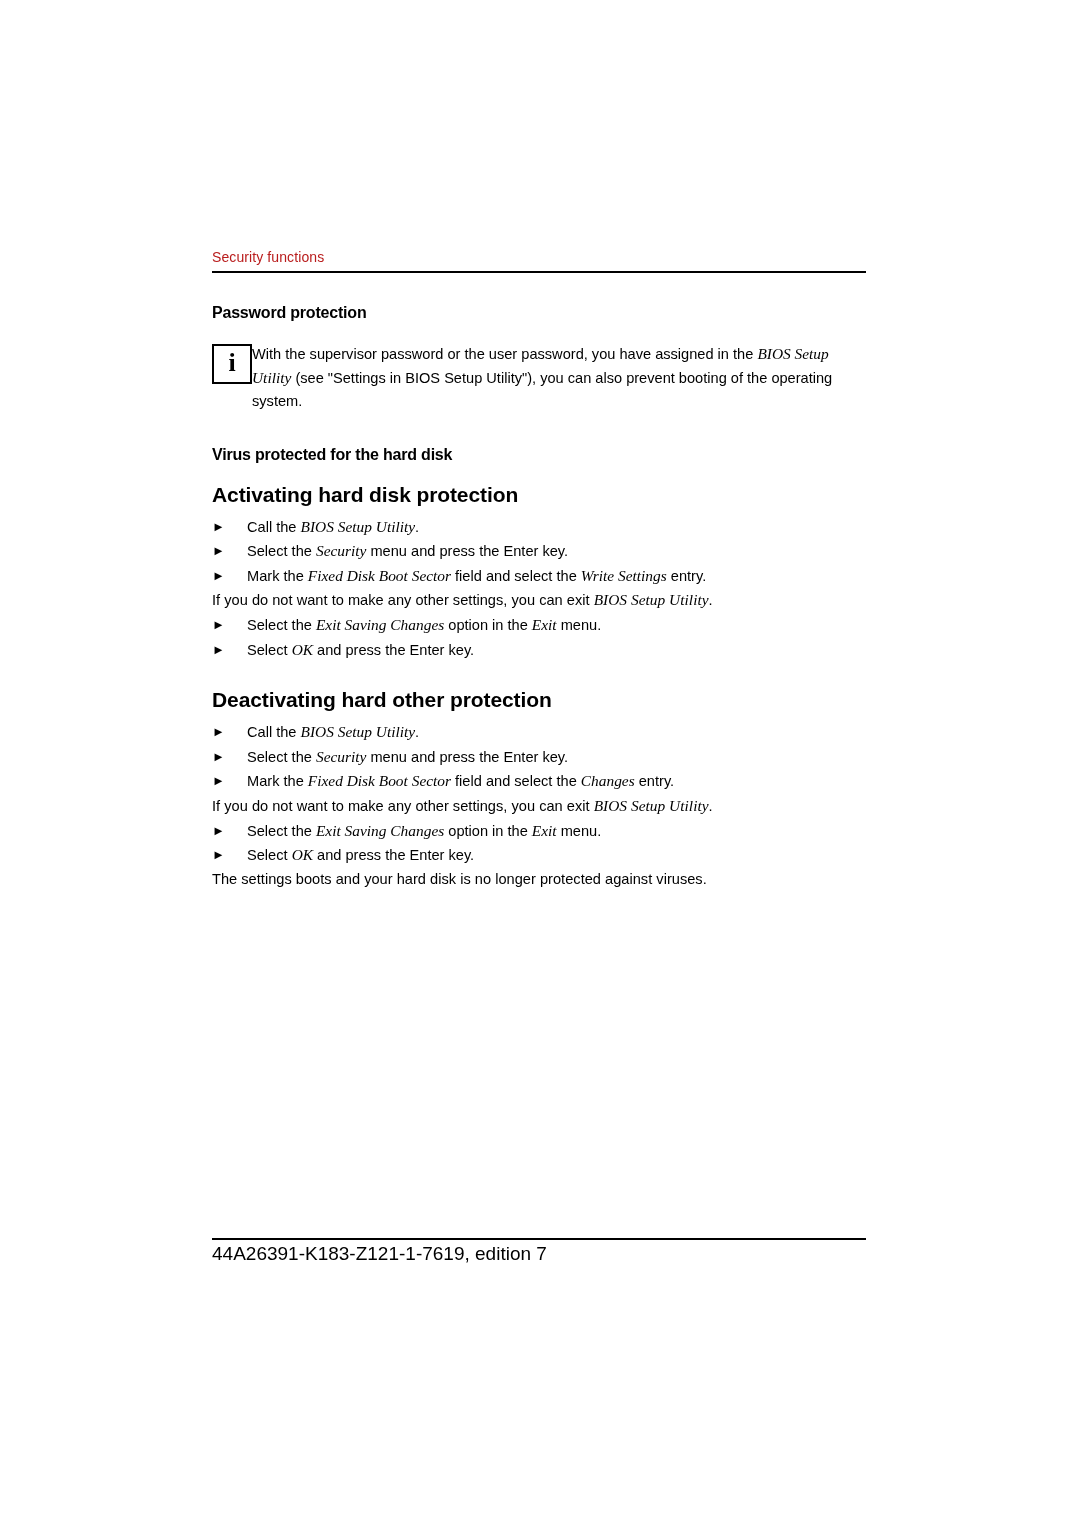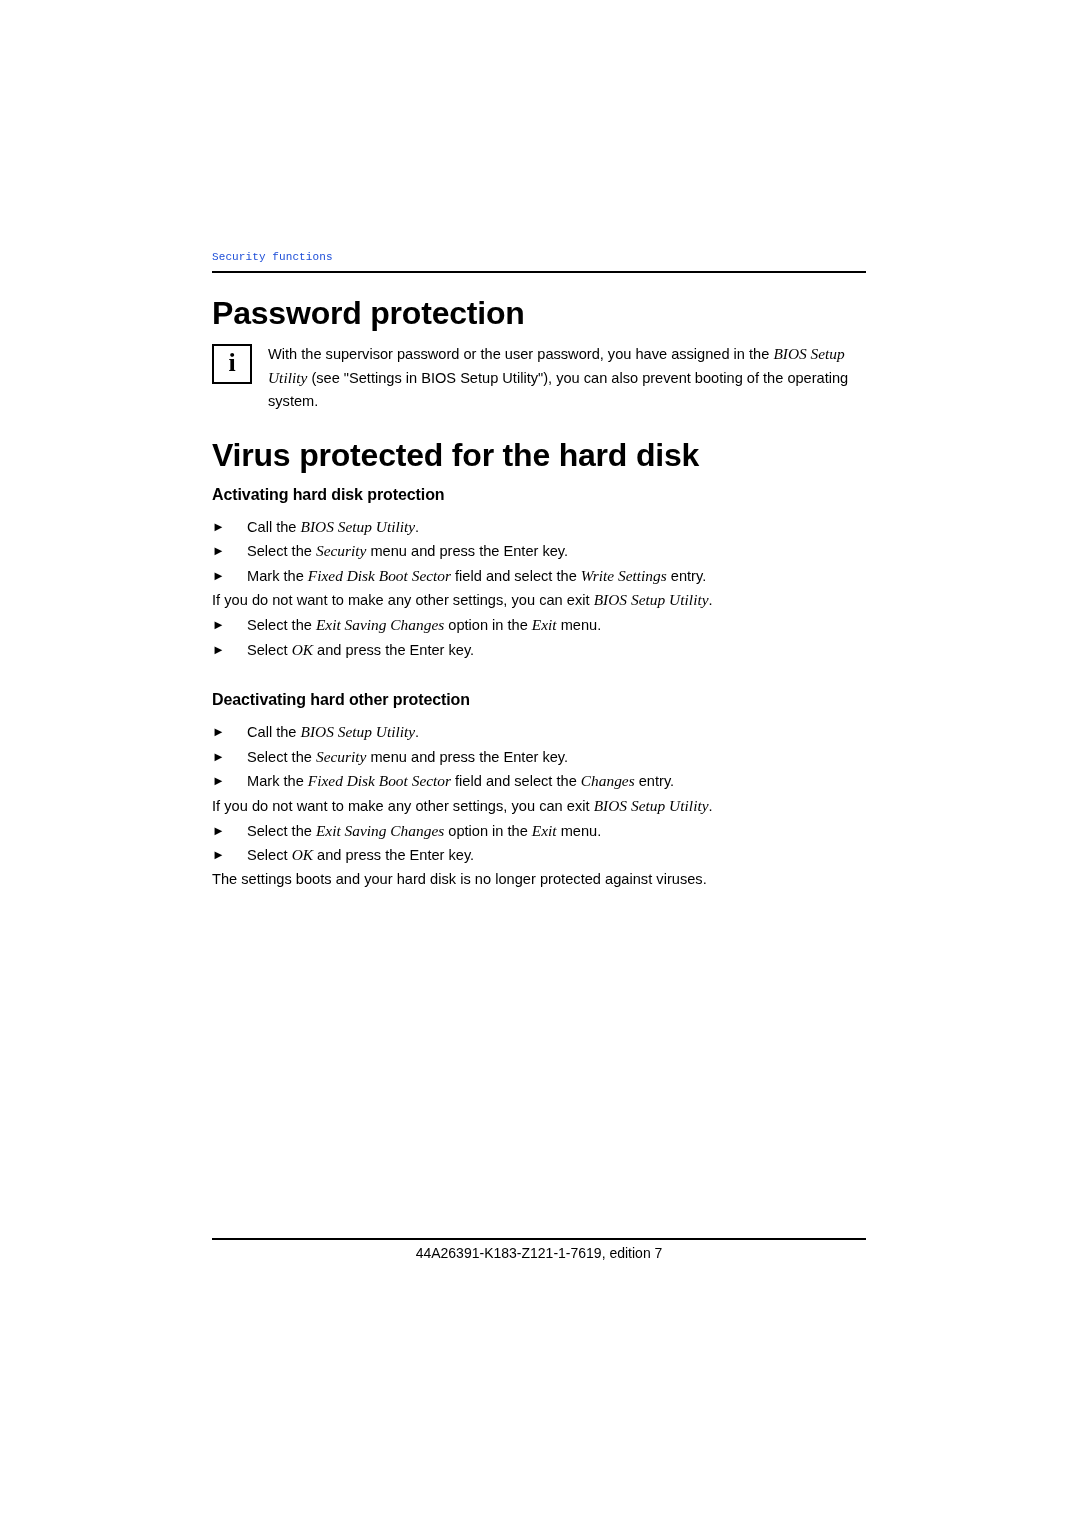--- a/index.html
+++ b/index.html
@@ -26,51 +26,50 @@
   }
 
   
   .header {
     position: absolute;
     left: 212px;
     top: 248px;
     width: 654px;
   }
   .header-title {
-    font-size: 11px;
+    font-size: 14px;
     line-height: 18px;
     letter-spacing: 0.1px;
-    color: #1d4ed8;
-    font-family: Liberation Mono, monospace;
+    color: #b91c1c;
   }
   .header-rule {
     margin-top: 5px;
     width: 654px;
     height: 0;
     border-top: 2.2px solid #000;
   }
 
   
   .content {
     position: absolute;
     left: 212px;
     top: 298px;
     width: 654px;
   }
 
   h1.doc-h1 {
-    font-size: 32px;
+    font-size: 16px;
     font-weight: bold;
     line-height: 30px;
     margin: 0;
     letter-spacing: -0.2px;
   }
 
   h2.doc-h2 {
-    font-size: 16px;
+    font-size: 21px;
     font-weight: bold;
     line-height: 22px;
     margin: 0;
     letter-spacing: -0.1px;
   }
 
   p.doc-p {
     font-size: 14.6px;
     line-height: 23.6px;
     margin: 0;
@@ -102,21 +101,20 @@
   }
   .note-icon span {
     font-family: "Liberation Serif", serif;
     font-weight: bold;
     font-size: 26px;
     line-height: 26px;
     display: block;
     transform: translateY(-1px);
   }
   .note-body {
-    margin-left: 16px;
     width: 598px;
   }
   .note-body p {
     font-size: 14.6px;
     line-height: 23.2px;
     margin: 0;
   }
 
   
   ul.steps {
@@ -153,23 +151,23 @@
     width: 654px;
   }
   .footer-rule {
     width: 654px;
     height: 0;
     border-top: 2.2px solid #000;
   }
   .footer-row {
     margin-top: 4px;
     display: flex;
-    justify-content: center;
+    justify-content: flex-start;
     align-items: baseline;
-    font-size: 14px;
+    font-size: 19px;
     line-height: 19px;
   }
   .footer-right { text-align: right; }
 </style>
 </head>
 <body>
 
 <div class="page">
 
   <div class="header">

